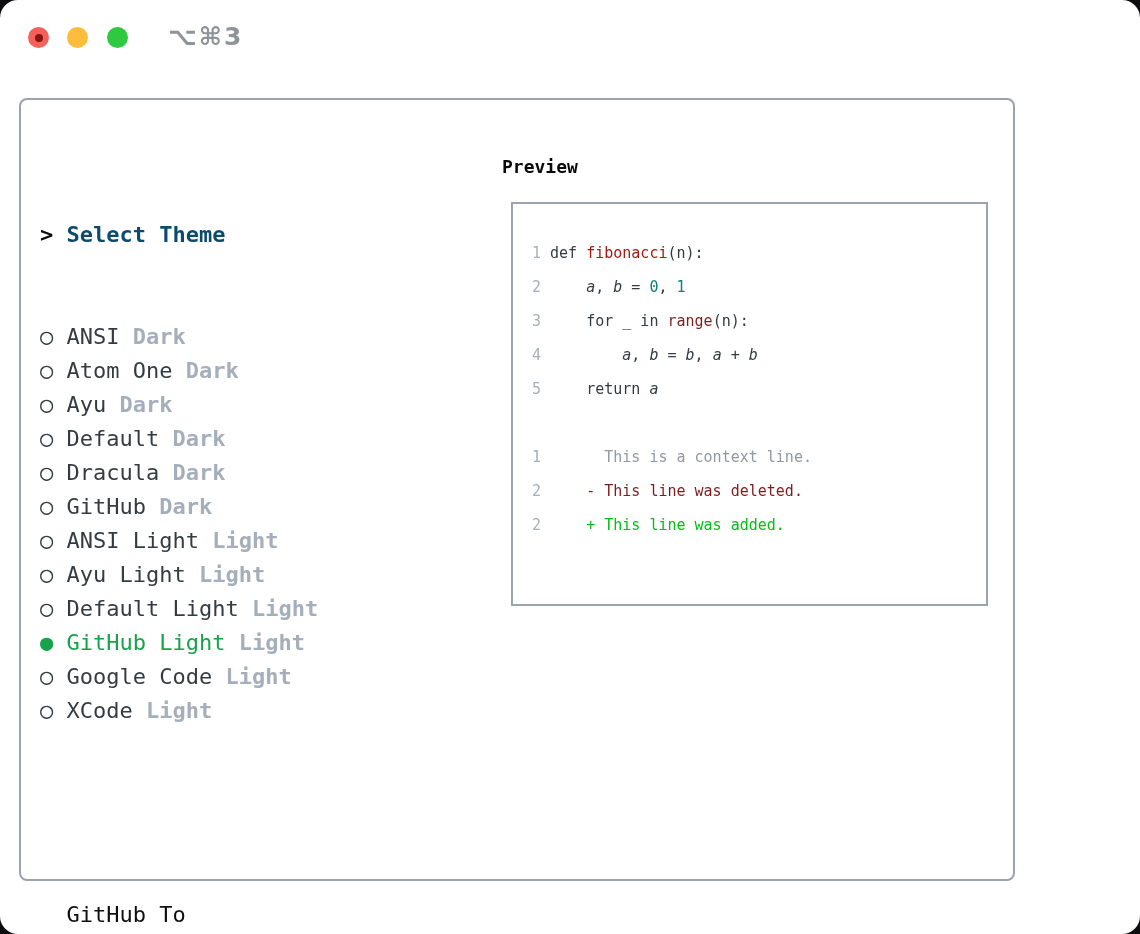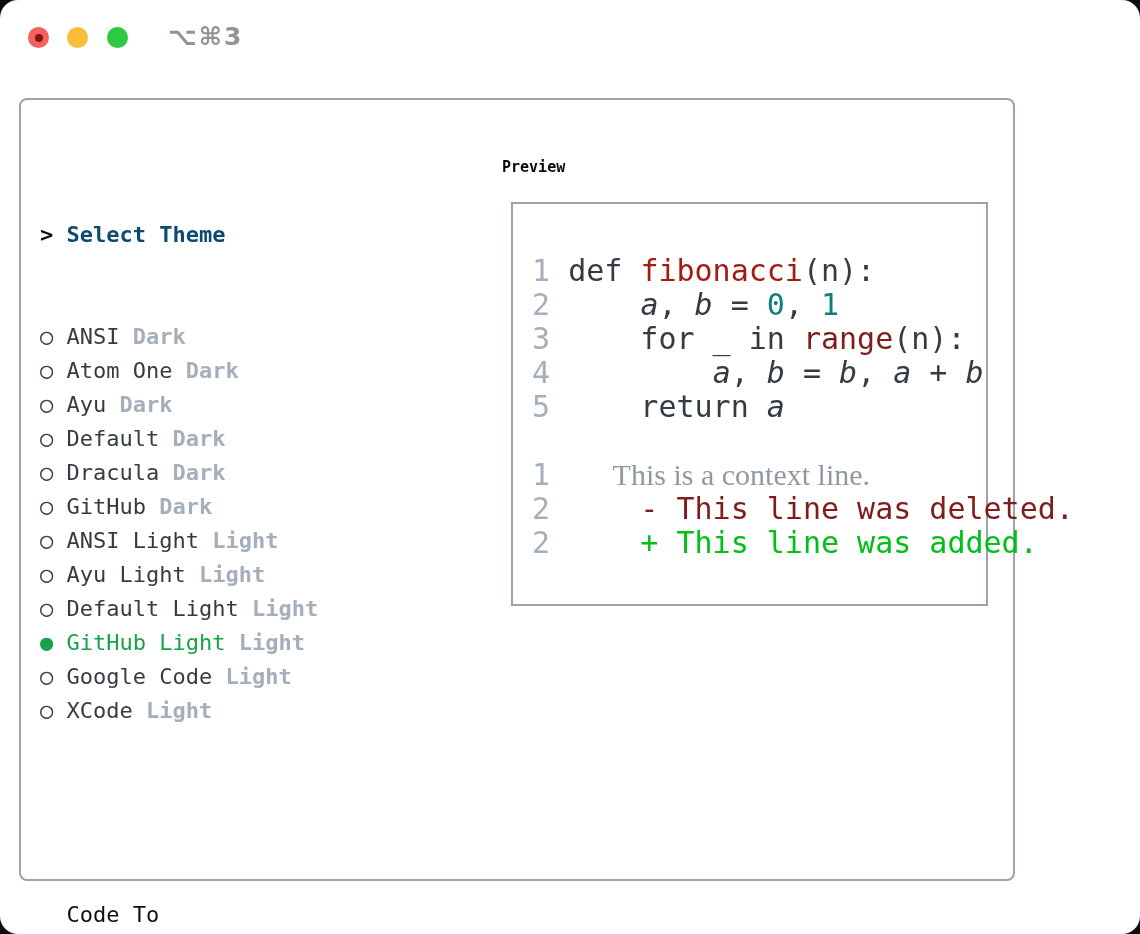--- a/index.html
+++ b/index.html
@@ -40,38 +40,38 @@
   .bullet { display:inline-block; width:2ch; color:#343b42; }
   .arrow  { color:#0a0a0a; font-weight:bold; }
   .heading-txt { color:#0c4a6e; font-weight:bold; }
   .tag { color:#a5afbb;font-weight:bold; }
   .sel .bullet, .sel .lbl { color:#16a34a; }
   .spacer   { height:34px; }
   .apply-heading { color:#0f0f0f; }
   
   .preview-heading {
     position:absolute; left:481px; top:50px; height:34px; line-height:34px;
-    font-size:15px; font-weight:bold; color:#0a0a0a;
+    font-size:18px; font-weight:bold; color:#0a0a0a;
   }
   .preview-box {
     position:absolute; left:490px; top:102px; width:473px; height:400px;
     border:2px solid #9aa3ae; background:#fff;
   }
   .code {
-    position:absolute; left:19px; top:50px;
-    font-size:30px; line-height:34px; white-space:pre;
+    position:absolute; left:19px; top:32px;
+    font-size:15px; line-height:34px; white-space:pre;
   }
   .cline { height:34px; }
   .lnum  { color:#a5afbb; }
   .t-p   { color:#343b42; }
   .t-fn  { color:#a21c15; }
   .t-n   { color:#0d7f80; }
   .t-b   { color:#7f1d1d; }
   .t-v   { color:#343b42; font-style:italic; }
-  .t-ctx { color:#9099a2;font-family:Liberation Serif, serif; }
+  .t-ctx { color:#9099a2; }
   .t-del { color:#7f1d1d; }
   .t-add { color:#00c017; }
 </style>
 </head>
 <body>
 
 <div class="window">
 
   <div class="titlebar">
     <span class="light light-red">
@@ -81,21 +81,21 @@
     <span class="light light-green"></span>
     <span class="window-title">⌥⌘3</span>
   </div>
 
   <div class="panel">
 
     <div class="left-col">
       <div class="row"><span class="bullet arrow">&gt;</span><span class="heading-txt">Select Theme</span></div>
       <div><div class="row"><span class="bullet">○</span><span class="lbl">ANSI</span><span class="tag"> Dark</span></div><div class="row"><span class="bullet">○</span><span class="lbl">Atom One</span><span class="tag"> Dark</span></div><div class="row"><span class="bullet">○</span><span class="lbl">Ayu</span><span class="tag"> Dark</span></div><div class="row"><span class="bullet">○</span><span class="lbl">Default</span><span class="tag"> Dark</span></div><div class="row"><span class="bullet">○</span><span class="lbl">Dracula</span><span class="tag"> Dark</span></div><div class="row"><span class="bullet">○</span><span class="lbl">GitHub</span><span class="tag"> Dark</span></div><div class="row"><span class="bullet">○</span><span class="lbl">ANSI Light</span><span class="tag"> Light</span></div><div class="row"><span class="bullet">○</span><span class="lbl">Ayu Light</span><span class="tag"> Light</span></div><div class="row"><span class="bullet">○</span><span class="lbl">Default Light</span><span class="tag"> Light</span></div><div class="row sel"><span class="bullet">●</span><span class="lbl">GitHub Light</span><span class="tag"> Light</span></div><div class="row"><span class="bullet">○</span><span class="lbl">Google Code</span><span class="tag"> Light</span></div><div class="row"><span class="bullet">○</span><span class="lbl">XCode</span><span class="tag"> Light</span></div></div>
       <div class="spacer"></div>
-      <div class="row"><span class="bullet"></span><span class="apply-heading">Code To</span></div>
+      <div class="row"><span class="bullet"></span><span class="apply-heading">GitHub To</span></div>
       
       
       
       
     </div>
 
     <div class="preview-heading">Preview</div>
 
     <div class="preview-box">
       <div class="code"><div class="cline"><span class="lnum">1 </span><span class="t-p">def </span><span class="t-fn">fibonacci</span><span class="t-p">(n):</span></div><div class="cline"><span class="lnum">2 </span><span class="t-p">    </span><span class="t-v">a</span><span class="t-p">, </span><span class="t-v">b</span><span class="t-p"> = </span><span class="t-n">0</span><span class="t-p">, </span><span class="t-n">1</span></div><div class="cline"><span class="lnum">3 </span><span class="t-p">    for _ in </span><span class="t-b">range</span><span class="t-p">(n):</span></div><div class="cline"><span class="lnum">4 </span><span class="t-p">        </span><span class="t-v">a</span><span class="t-p">, </span><span class="t-v">b</span><span class="t-p"> = </span><span class="t-v">b</span><span class="t-p">, </span><span class="t-v">a</span><span class="t-p"> + </span><span class="t-v">b</span></div><div class="cline"><span class="lnum">5 </span><span class="t-p">    return </span><span class="t-v">a</span></div><div class="cline"><span class="lnum">&nbsp;</span></div><div class="cline"><span class="lnum">1 </span><span class="t-ctx">      This is a context line.</span></div><div class="cline"><span class="lnum">2 </span><span class="t-del">    - This line was deleted.</span></div><div class="cline"><span class="lnum">2 </span><span class="t-add">    + This line was added.</span></div></div>

